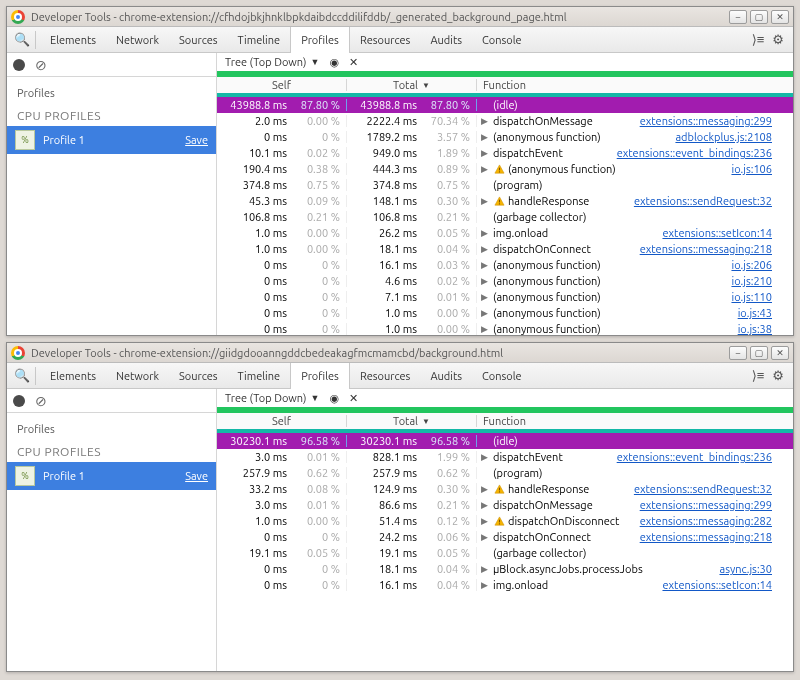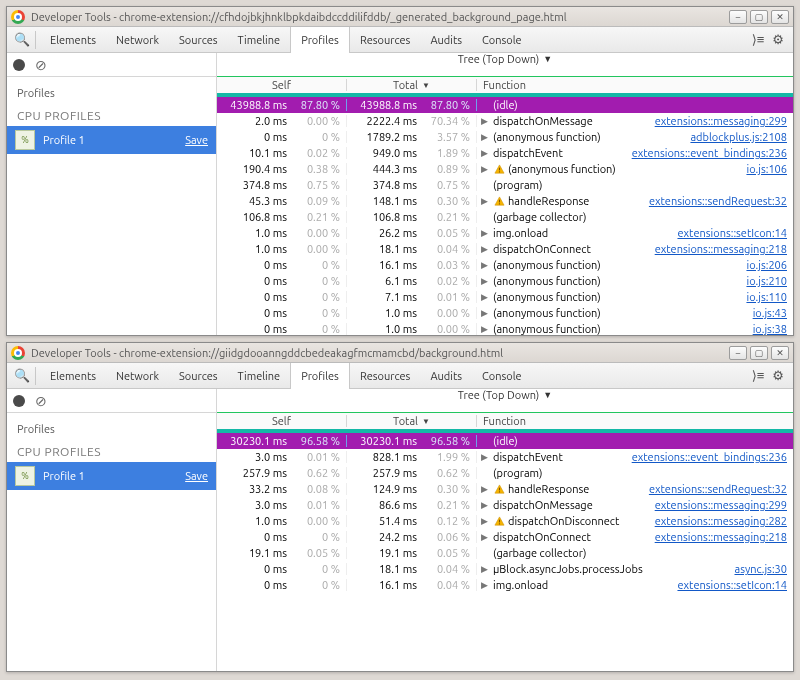--- a/index.html
+++ b/index.html
@@ -22,42 +22,42 @@
   .ctrlbar { height:24px; border-bottom:1px solid #d6d6d6; display:flex; align-items:center; padding:0 6px; gap:10px;}
   .rec-dot{width:12px;height:12px;border-radius:50%;background:#4a4a4a;}
   .clear-ico{font-size:14px;color:#6a6a6a;}
   .side-head{padding:10px 10px 4px 10px;color:#555;}
   .side-sub{padding:6px 10px 4px 10px;color:#777;font-size:12px;letter-spacing:0.5px;}
   .profile-row{height:28px;background:#3d7fe0;color:#fff;display:flex;align-items:center;padding:0 8px;gap:8px;}
   .profile-row .picon{width:20px;height:20px;background:#eef3e4;border:1px solid #b8c89e;display:flex;align-items:center;justify-content:center;font-size:9px;color:#6a8a3a;}
   .profile-row .pname{flex:1;}
   .profile-row .save{color:#fff;text-decoration:underline;}
   .main { flex:1; display:flex; flex-direction:column; overflow:hidden;}
-  .tree-hdr{height:24px;border-bottom:1px solid #22c55e;display:flex;align-items:center;padding:0 8px;gap:10px;color:#333;flex-direction:column;}
+  .tree-hdr{height:24px;border-bottom:6px solid #22c55e;display:flex;align-items:center;padding:0 8px;gap:10px;color:#333;}
   .tree-hdr .dd{display:flex;align-items:center;gap:4px;}
   .cols{height:20px;border-bottom:4px solid #14b8a6;display:flex;align-items:center;background:#fafafa;color:#444;}
   .col-self{width:130px;text-align:center;border-right:1px solid #d6d6d6;display:flex;align-items:center;justify-content:center;gap:4px;}
   .col-total{width:130px;text-align:center;border-right:1px solid #d6d6d6;display:flex;align-items:center;justify-content:center;gap:4px;}
   .col-fn{flex:1;padding-left:6px;}
   .tbody{flex:1;overflow:auto;}
   .row{height:16px;display:flex;align-items:center;font-size:11px;}
   .row.sel{background:#a21caf;color:#fff;}
   .c-ms{width:74px;text-align:right;padding-right:4px;}
   .c-pc{width:56px;text-align:right;padding-right:6px;color:#aaa;border-right:1px solid #eee;}
   .row.sel .c-pc{color:#dce8fa;border-right-color:#6fa0ea;}
   .c-ms2{width:74px;text-align:right;padding-right:4px;}
   .c-pc2{width:56px;text-align:right;padding-right:6px;color:#aaa;border-right:1px solid #eee;}
   .row.sel .c-pc2{color:#dce8fa;border-right-color:#6fa0ea;}
   .c-fn{flex:1;display:flex;align-items:center;padding-left:4px;gap:3px;overflow:hidden;}
   .tri{color:#777;font-size:9px;width:9px;display:inline-block;}
   .row.sel .tri{color:#fff;}
   .warn{width:12px;height:12px;display:inline-flex;align-items:center;justify-content:center;}
   .warn svg{display:block;}
   .fn-name{white-space:nowrap;}
-  .fn-link{margin-left:auto;color:#1258c7;text-decoration:underline;padding-right:6px;white-space:nowrap;}
+  .fn-link{margin-left:auto;color:#1258c7;text-decoration:underline;padding-right:21px;white-space:nowrap;}
 </style>
 </head>
 <body>
 
 <div id="root">
     <div class="window">
       <div class="titlebar">
         <span class="chrome-icon"></span>
         <span class="title">Developer Tools - chrome-extension://cfhdojbkjhnklbpkdaibdccddilifddb/_generated_background_page.html</span>
         <span class="winbtn">–</span>
@@ -238,21 +238,21 @@
               <span class="c-pc2">0.03 %</span>
               <span class="c-fn">
                 <span class="tri">▶</span>
                 <span class="fn-name">(anonymous function)</span>
                 <a class="fn-link">io.js:206</a>
               </span>
             </div>
             <div class="row">
               <span class="c-ms">0 ms</span>
               <span class="c-pc">0 %</span>
-              <span class="c-ms2">6.1 ms</span>
+              <span class="c-ms2">4.6 ms</span>
               <span class="c-pc2">0.02 %</span>
               <span class="c-fn">
                 <span class="tri">▶</span>
                 <span class="fn-name">(anonymous function)</span>
                 <a class="fn-link">io.js:210</a>
               </span>
             </div>
             <div class="row">
               <span class="c-ms">0 ms</span>
               <span class="c-pc">0 %</span>

